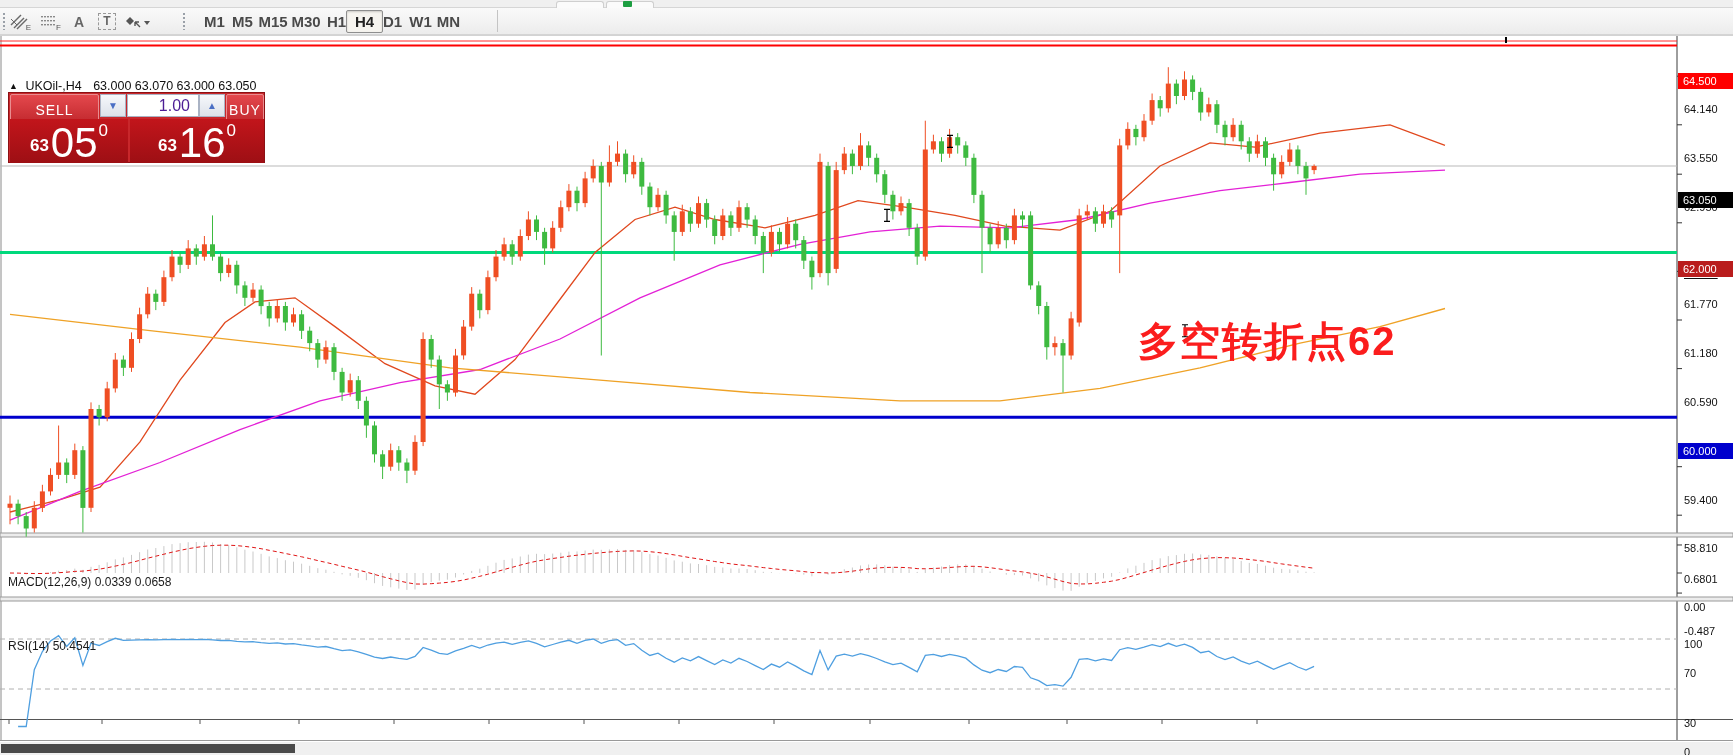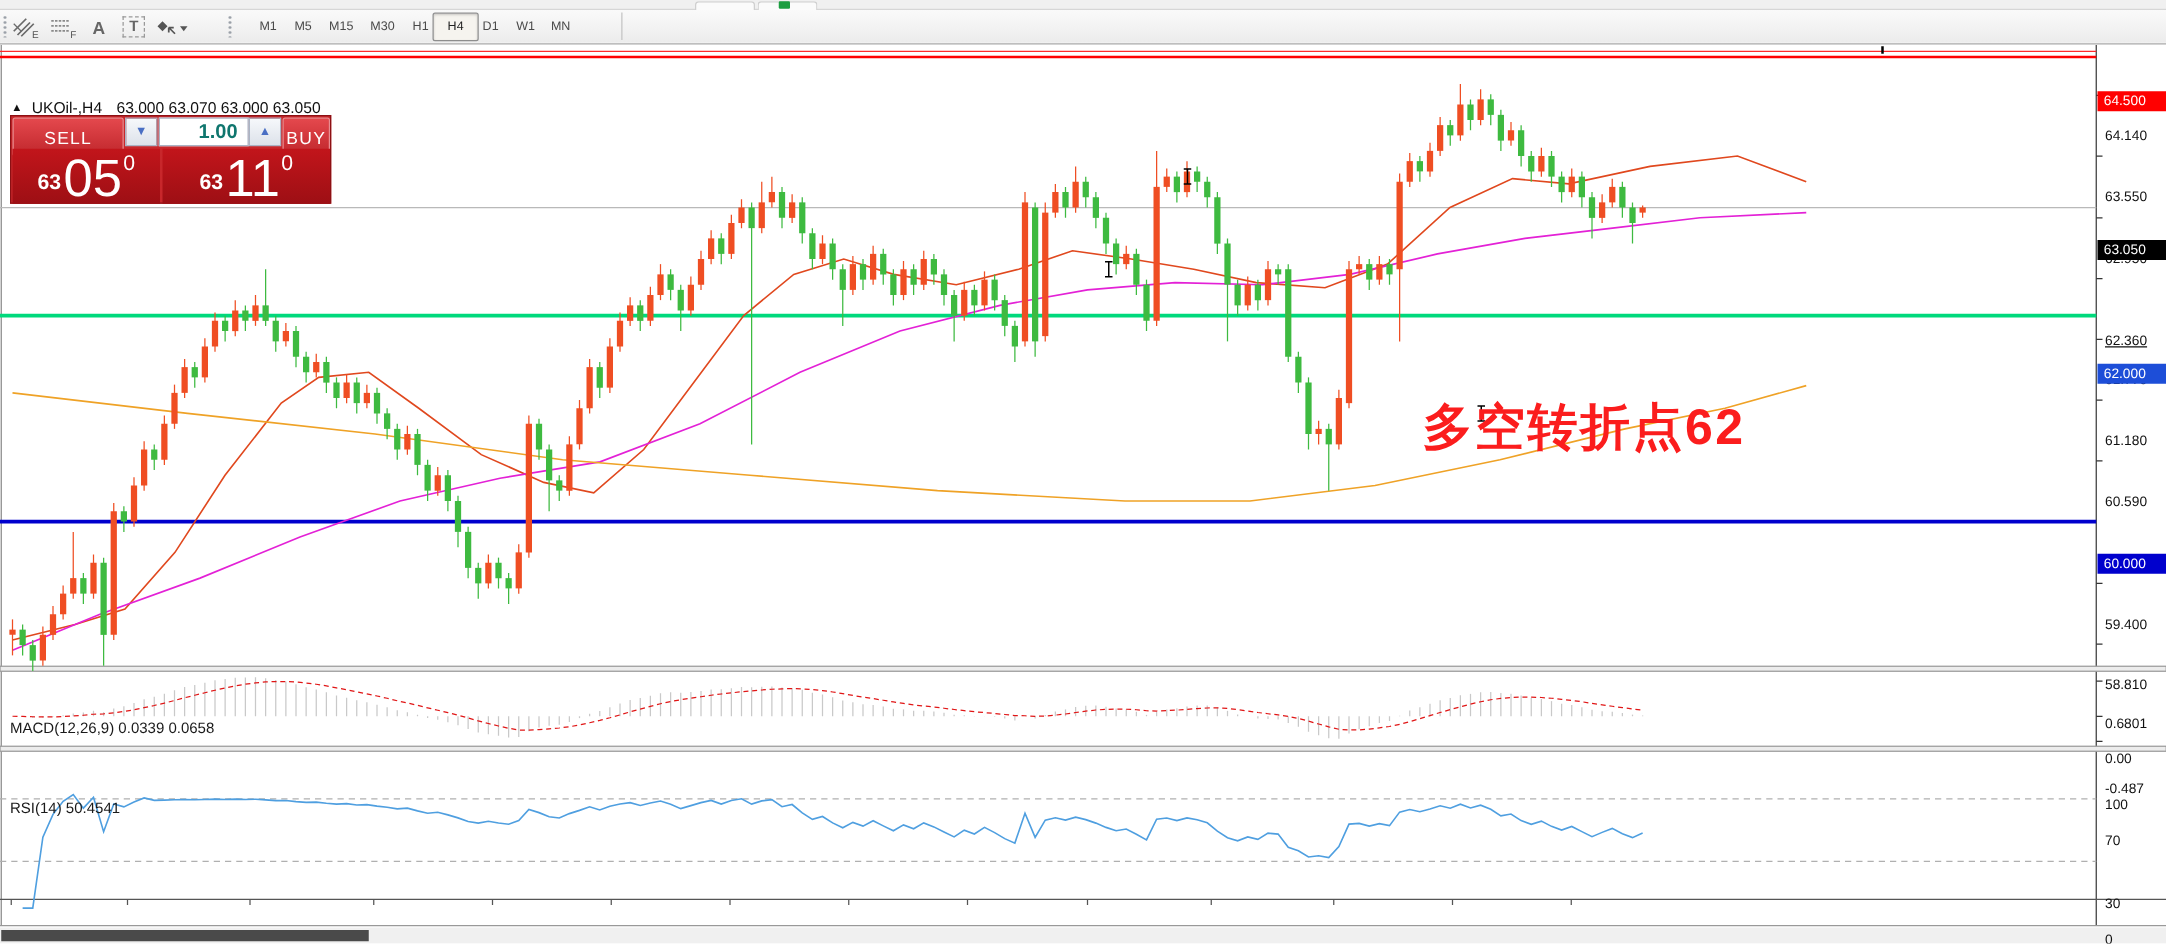--- a/index.html
+++ b/index.html
@@ -11,41 +11,41 @@
   .sliver .greenmark{position:absolute;top:1px;left:623px;width:9px;height:6px;background:#1d9e41;border-radius:1px;}
   
   .toolbar{position:absolute;left:0;top:8px;width:1733px;height:26px;background:linear-gradient(#fafafa,#ececec);border-bottom:1px solid #b9b9b9;}
   .toolbar .handle{position:absolute;top:4px;width:4px;height:18px;
      background-image:radial-gradient(#9aa0a8 1px,transparent 1.2px);background-size:4px 4px;}
   .tool-btn{position:absolute;top:2px;height:21px;min-width:24px;display:flex;align-items:center;justify-content:center;
      border:1px solid transparent;border-radius:2px;color:#555;cursor:default;}
   .tool-btn svg{display:block;}
   .tool-badge{font-size:8px;color:#555;position:absolute;right:0px;bottom:0px;line-height:8px;}
   .tf-btn{position:absolute;top:2px;height:21px;display:flex;align-items:center;justify-content:center;
-     font-size:10px;color:#4a4a4a;border:1px solid transparent;border-radius:2px;padding:0 4px;}
+     font-size:15px;color:#4a4a4a;border:1px solid transparent;border-radius:2px;padding:0 4px;font-weight:bold;}
   .tf-btn.active{background:#f6f4ef;border:1px solid #8e8e8e;box-shadow:inset 0 1px 2px rgba(0,0,0,.18);color:#222;}
   .vsep{position:absolute;top:2px;width:1px;height:22px;background:#c4c4c4;}
   
   .chartarea{position:absolute;left:0;top:34px;width:1733px;height:721px;background:#fff;}
   svg.layer{position:absolute;left:0;top:0;}
   
   .ctitle{position:absolute;left:9px;top:45px;font-size:12.5px;color:#101010;}
   .ctitle .tri{font-size:9px;position:relative;top:-1px;margin-right:4px;}
   .ctitle .ohlc{margin-left:8px;}
   
   .tpanel{position:absolute;left:8px;top:58px;width:257px;height:71px;background:#c8272b;border:1px solid #8c1014;box-sizing:border-box;}
   .tp-row1{position:absolute;left:0;top:0;width:100%;height:25px;}
   .tp-sell,.tp-buy{position:absolute;top:1px;height:31px;display:flex;align-items:center;justify-content:center;
       color:#fff;font-size:14px;letter-spacing:1px;background:linear-gradient(#e4484d,#c0272c);border-radius:2px;}
   .tp-sell{left:1px;width:89px;border:1px solid #e98d90;box-sizing:border-box;}
   .tp-buy{right:1px;width:37px;width:38px;border:1px solid #e98d90;box-sizing:border-box;}
   .tp-spin{position:absolute;top:1px;height:23px;width:26px;background:linear-gradient(#f6f8fb,#dde2ea);border:1px solid #aab3c4;
       box-sizing:border-box;display:flex;align-items:center;justify-content:center;color:#4a6fc4;font-size:10px;}
   .tp-vol{position:absolute;top:1px;left:118px;width:72px;height:23px;background:#fff;border:1px solid #aab3c4;box-sizing:border-box;
-      font-size:16px;color:#0f766e;text-align:right;padding:0 8px 0 0;font-family:"Liberation Sans",sans-serif;font-weight:bold;}
+      font-size:16px;color:#4c1d95;text-align:right;padding:0 8px 0 0;font-family:"Liberation Sans",sans-serif;}
   .tp-price{position:absolute;top:26px;height:44px;background:linear-gradient(#c2151b,#9d0f14);color:#fff;display:flex;align-items:flex-end;justify-content:center;padding-bottom:2px;box-sizing:border-box;}
   .tp-price .pfx{font-size:17px;font-weight:700;margin:0 2px 5px 0;}
   .tp-price .big{font-size:42px;line-height:36px;}
   .tp-price .sup{font-size:17px;margin:0 0 20px 1px;}
   
   .pane-label{position:absolute;font-size:12px;color:#1a1a1a;}
   
   .ax-label{position:absolute;left:1684px;font-size:11px;color:#111;white-space:nowrap;}
   .ax-badge{position:absolute;left:1678px;width:55px;height:16px;font-size:11px;color:#fff;line-height:16px;padding-left:5px;box-sizing:border-box;white-space:nowrap;}
   
@@ -687,21 +687,21 @@
         <div class="tp-spin" style="left:190px">▲</div>
         <div class="tp-buy" style="left:217px;width:38px">BUY</div>
       </div>
       <div class="tp-price" style="left:1px;width:118px">
         <span class="pfx">63</span>
         <span class="big">05</span>
         <span class="sup">0</span>
       </div>
       <div class="tp-price" style="left:121px;width:134px">
         <span class="pfx">63</span>
-        <span class="big">11</span>
+        <span class="big">16</span>
         <span class="sup">0</span>
       </div>
     </div>
 
     <div class="pane-label" style="left:8px;top:541px">MACD(12,26,9) 0.0339 0.0658</div>
     <div class="pane-label" style="left:8px;top:605px">RSI(14) 50.4541</div>
 
     <div class="annot">多空转折点62</div>
 
     <div id="priceAxis">
@@ -709,21 +709,21 @@
         <div class="ax-label" style="top: 117.815px;">63.550</div>
         <div class="ax-label" style="top: 167.237px;">62.950</div>
         <div class="ax-label" style="top: 233px; text-decoration: underline;">62.360</div>
         <div class="ax-label" style="top: 264.434px;">61.770</div>
         <div class="ax-label" style="top: 313.032px;">61.180</div>
         <div class="ax-label" style="top: 361.63px;">60.590</div>
         <div class="ax-label" style="top: 459.65px;">59.400</div>
         <div class="ax-label" style="top: 508.249px;">58.810</div>
         <div class="ax-badge" style="top: 38.5635px; background: rgb(255, 0, 0);">64.500</div>
         <div class="ax-badge" style="top: 158px; background: rgb(0, 0, 0);">63.050</div>
-        <div class="ax-badge" style="top: 257px; background: #1d4ed8;">62.000</div>
+        <div class="ax-badge" style="top: 227px; background: #b91c1c;">62.000</div>
         <div class="ax-badge" style="top: 409.228px; background: rgb(0, 0, 205);">60.000</div>
         <div class="ax-label" style="top: 538.98px;">0.6801</div>
         <div class="ax-label" style="top: 567px;">0.00</div>
         <div class="ax-label" style="top: 591.064px;">-0.487</div>
         <div class="ax-label" style="top: 604px;">100</div>
         <div class="ax-label" style="top: 633px;">70</div>
         <div class="ax-label" style="top: 683px;">30</div>
         <div class="ax-label" style="top: 712px;">0</div>
       </div>
     <div id="timeAxis"></div>

